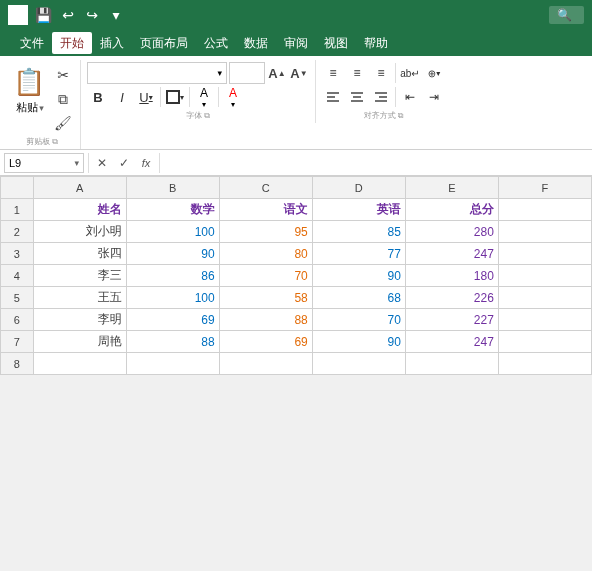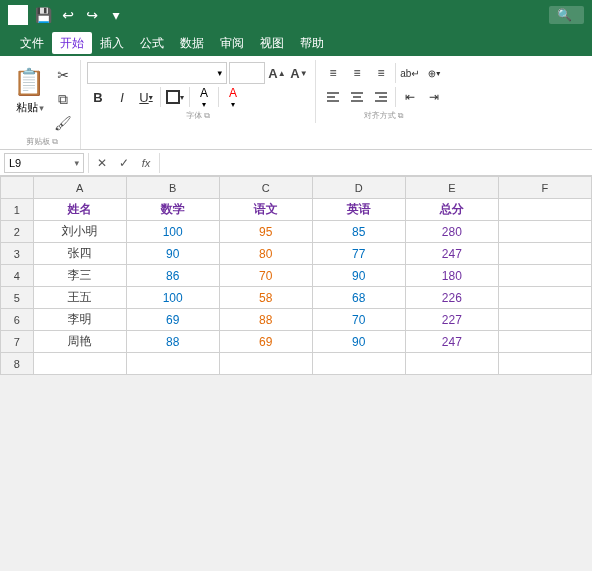--- a/index.html
+++ b/index.html
@@ -50,21 +50,21 @@
     }
     .menu-item {
       color: white;
       padding: 2px 8px;
       font-size: 12px;
       cursor: pointer;
       border-radius: 2px;
       height: 22px;
       display: flex; align-items: center;
     }
-    .menu-item.active { background: white; color: #6d28d9; }
+    .menu-item.active { background: white; color: #7f1d1d; }
 
     
     .ribbon {
       background: white;
       border-bottom: 1px solid #d0d0d0;
       padding: 4px 4px 0 4px;
       min-height: 86px;
     }
     .ribbon-content {
       display: flex;
@@ -226,24 +226,24 @@
       background: #f2f2f2;
       border: 1px solid #d0d0d0;
       text-align: center;
       font-size: 11px;
       color: #444;
       font-weight: normal;
       height: 22px;
     }
     .cell {
       border: 1px solid #d0d0d0;
-      text-align: center;
+      text-align: right;
       font-size: 12px;
       height: 22px;
-      padding: 0 12px;
+      padding: 0 4px;
       white-space: nowrap;
     }
     .header-cell {
       color: #7030a0;
       font-weight: bold;
     }
     .math-val { color: #0070c0; }
     .chinese-val { color: #e36c09; }
     .english-val { color: #0070c0; }
     .total-val { color: #7030a0; }
@@ -272,20 +272,21 @@
   <div class="title-search">
     <span>🔍</span>
     <span></span>
   </div>
 </div>
 
 <div class="menu-bar">
   <div class="menu-item">文件</div>
   <div class="menu-item active">开始</div>
   <div class="menu-item">插入</div>
+  <div class="menu-item">页面布局</div>
   <div class="menu-item">公式</div>
   <div class="menu-item">数据</div>
   <div class="menu-item">审阅</div>
   <div class="menu-item">视图</div>
   <div class="menu-item">帮助</div>
 </div>
 
 <div class="ribbon">
   <div class="ribbon-content">
 

